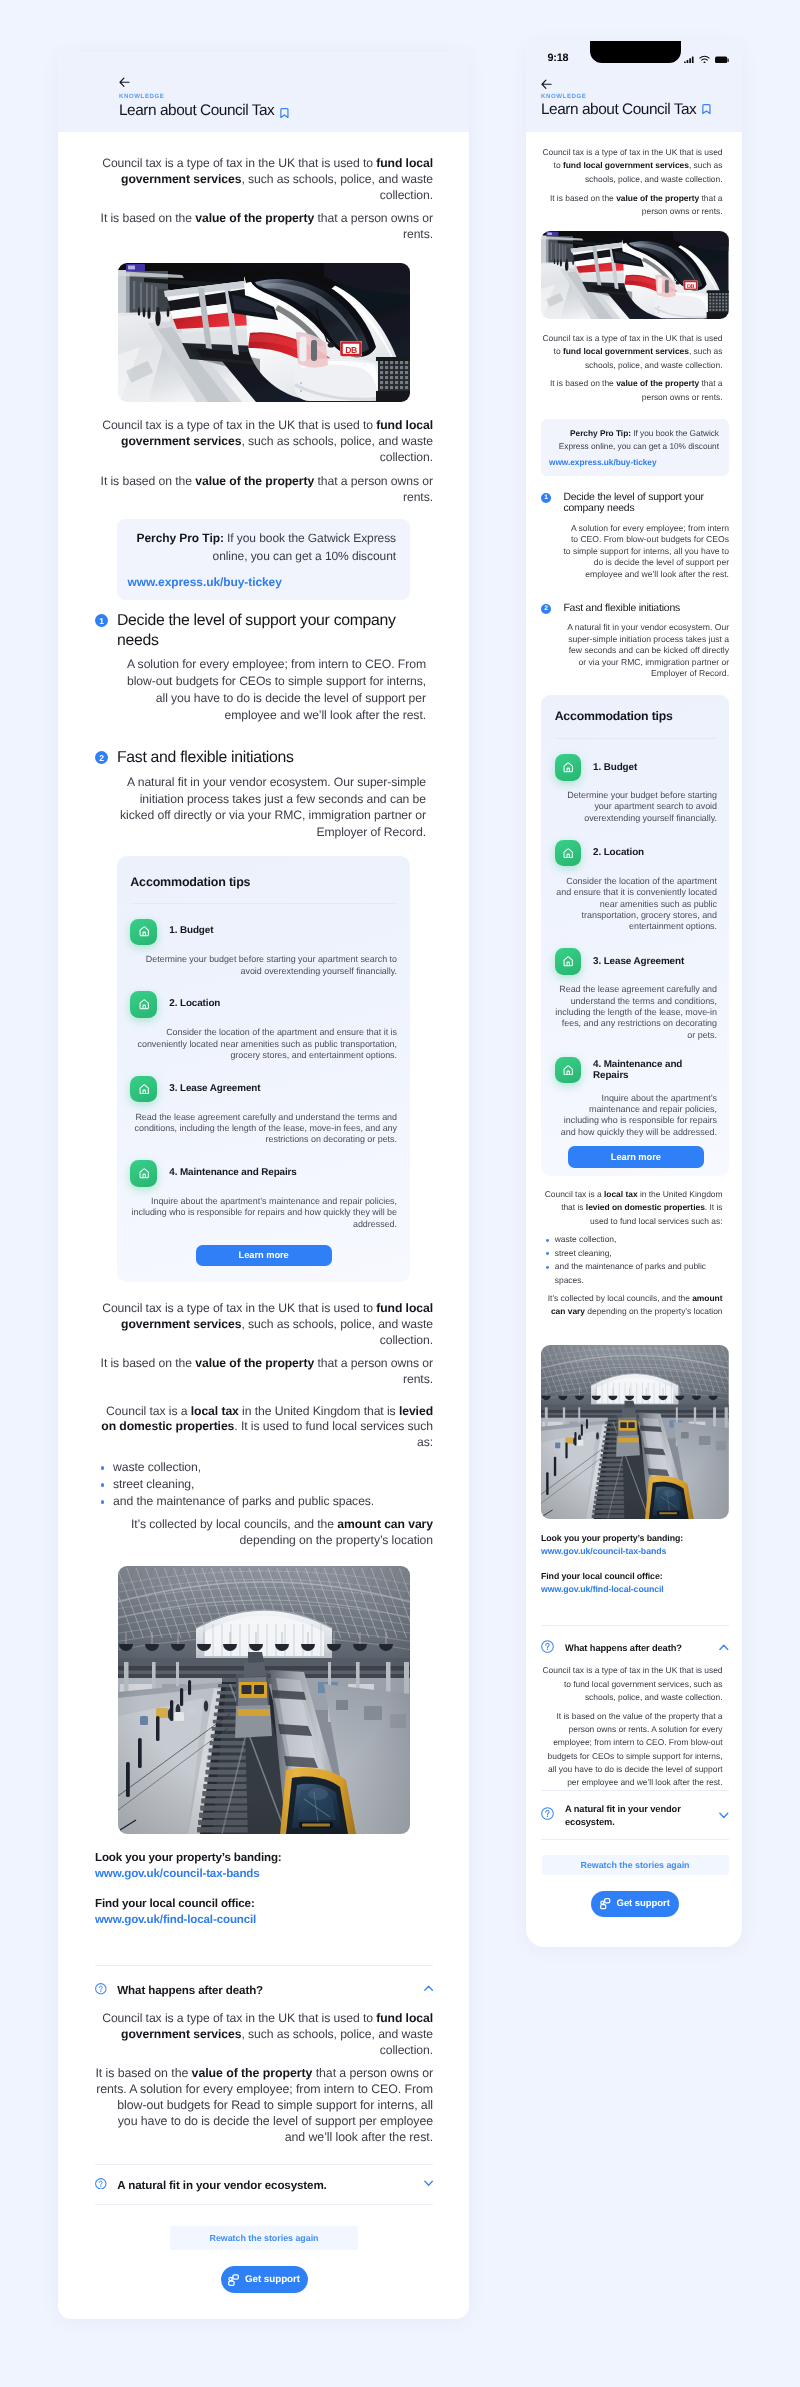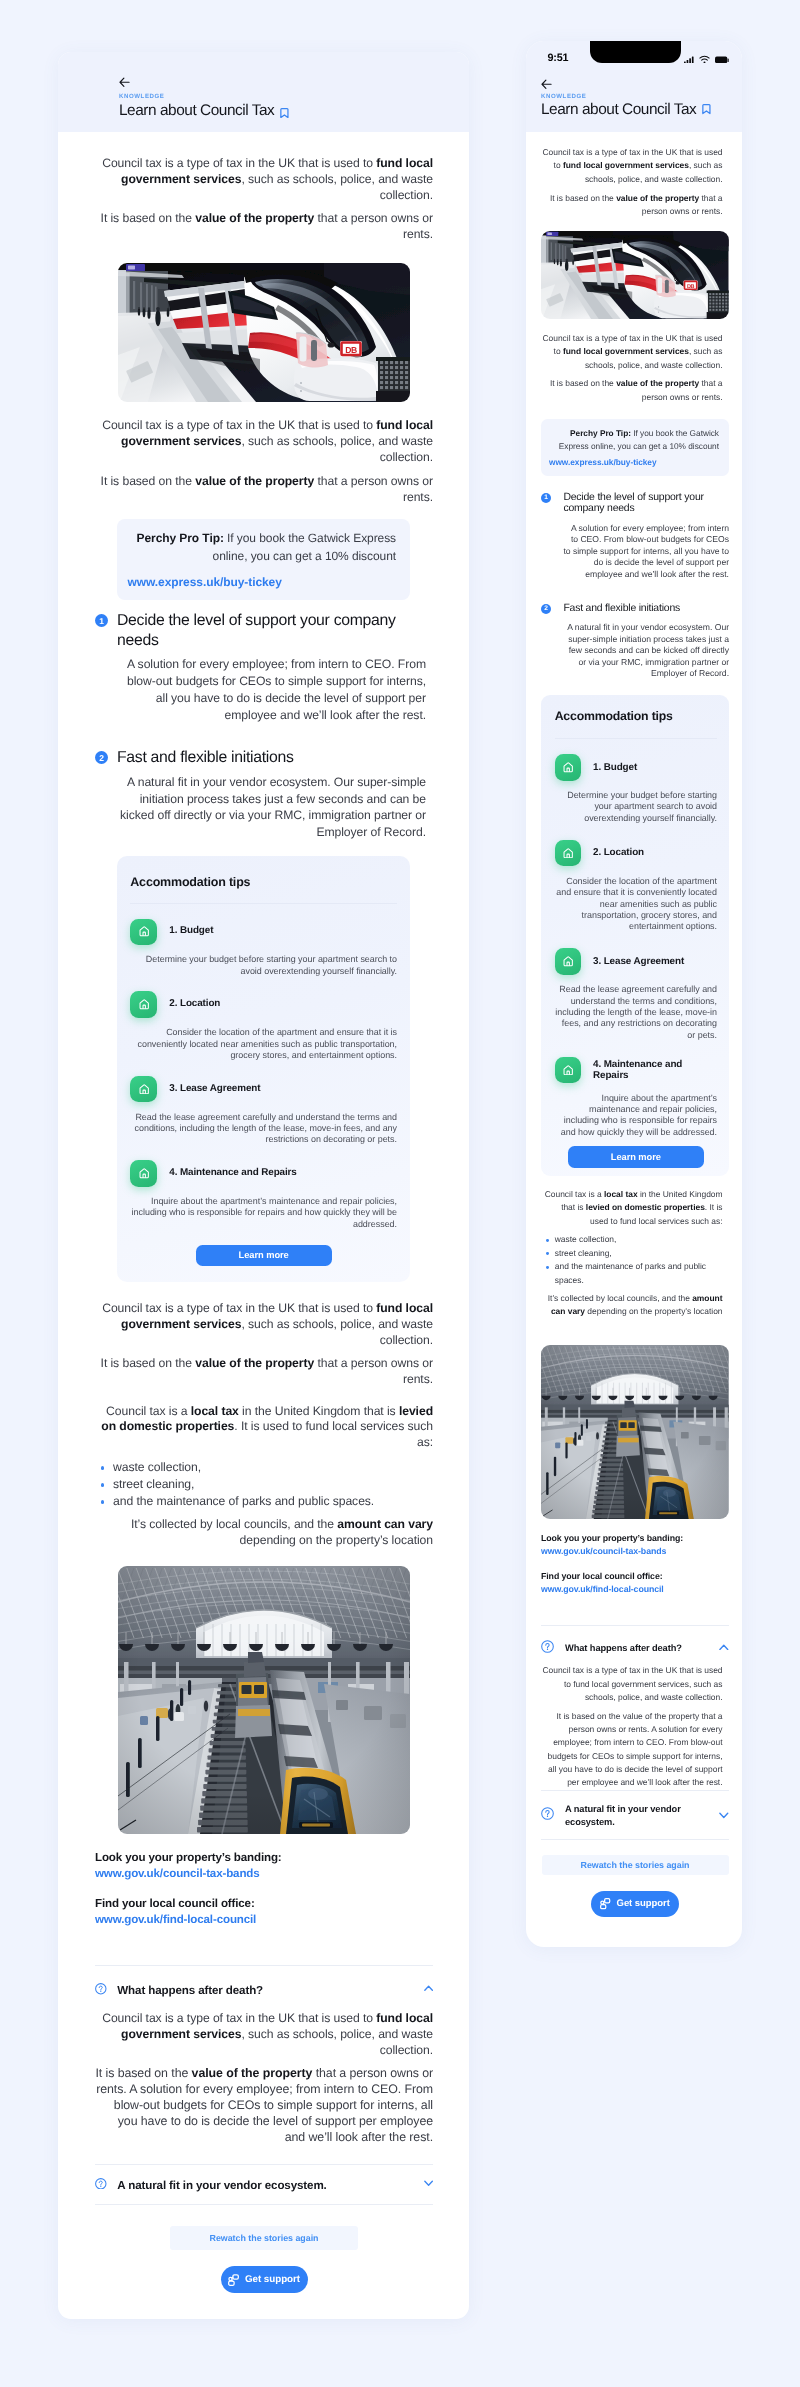--- a/index.html
+++ b/index.html
@@ -716,21 +716,21 @@
               </svg>
             </span>
             <div class="faq-q">What happens after death?</div>
             <span style="display:flex;margin-top:1.5px">
               <svg width="9.2" height="6.44" viewBox="0 0 11 7.7" fill="none">
                 <path d="M1 6.2 5.5 1.5 10 6.2" stroke="#3b86f2" stroke-width="1.6" stroke-linecap="round" stroke-linejoin="round"></path>
               </svg>
             </span>
           </div>
           <p class="para" style="margin-top:14px"><span>Council tax is a type of tax in the UK that is used to </span><b>fund local government services</b><span>, such as schools, police, and waste collection.</span></p>
-          <p class="para" style="font-size:12.38px"><span>It is based on the </span><b>value of the property</b><span> that a person owns or rents. A solution for every employee; from intern to CEO. From blow-out budgets for CEOs to simple support for interns, all you have to do is decide the level of support per employee and we’ll look after the rest.</span></p>
+          <p class="para" style="font-size:12.38px"><span>It is based on the </span><b>value of the property</b><span> that a person owns or rents. A solution for every employee; from intern to CEO. From blow-out budgets for Read to simple support for interns, all you have to do is decide the level of support per employee and we’ll look after the rest.</span></p>
           <div style="height:18.5px"></div>
         </div>
         <div class="hr"></div>
         <div style="padding:13.5px 0 12.5px 0">
           <div class="faq-head">
             <span style="display:flex;margin-top:-1px">
               <svg width="11.6" height="11.6" viewBox="0 0 16 16" fill="none">
                 <circle cx="8" cy="8" r="7.15" stroke="#3b86f2" stroke-width="1.45"></circle>
                 <path d="M5.85 6.35c0-1.2.98-2.05 2.18-2.05 1.17 0 2.02.82 2.02 1.86 0 .86-.46 1.3-1.22 1.82-.62.43-.85.78-.85 1.47v.3" stroke="#3b86f2" stroke-width="1.35" stroke-linecap="round"></path>
                 <circle cx="8" cy="11.55" r=".92" fill="#3b86f2"></circle>
@@ -758,21 +758,21 @@
 </svg>
           </span>
           <span>Get support</span>
         </div>
         <div style="height:27px"></div>
       </div>
     </div>
     <div class="phone">
       <div class="statusbar">
         <div class="notch"></div>
-        <div class="sb-time">9:51</div>
+        <div class="sb-time">9:18</div>
         <div class="sb-icons">
           <svg width="11" height="8" viewBox="0 0 13 9">
             <rect x="0" y="6.2" width="2" height="2.6" rx=".6" fill="#0a0a0c"></rect>
             <rect x="3.1" y="4.4" width="2" height="4.4" rx=".6" fill="#0a0a0c"></rect>
             <rect x="6.2" y="2.4" width="2" height="6.4" rx=".6" fill="#0a0a0c"></rect>
             <rect x="9.3" y="0.3" width="2" height="8.5" rx=".6" fill="#0a0a0c"></rect>
           </svg>
           <svg width="11" height="9" viewBox="0 0 13 10">
             <path d="M1 3.3A8.4 8.4 0 0 1 12 3.3" stroke="#0a0a0c" stroke-width="1.25" fill="none" stroke-linecap="round"></path>
             <path d="M3.1 5.8a5.2 5.2 0 0 1 6.8 0" stroke="#0a0a0c" stroke-width="1.25" fill="none" stroke-linecap="round"></path>

